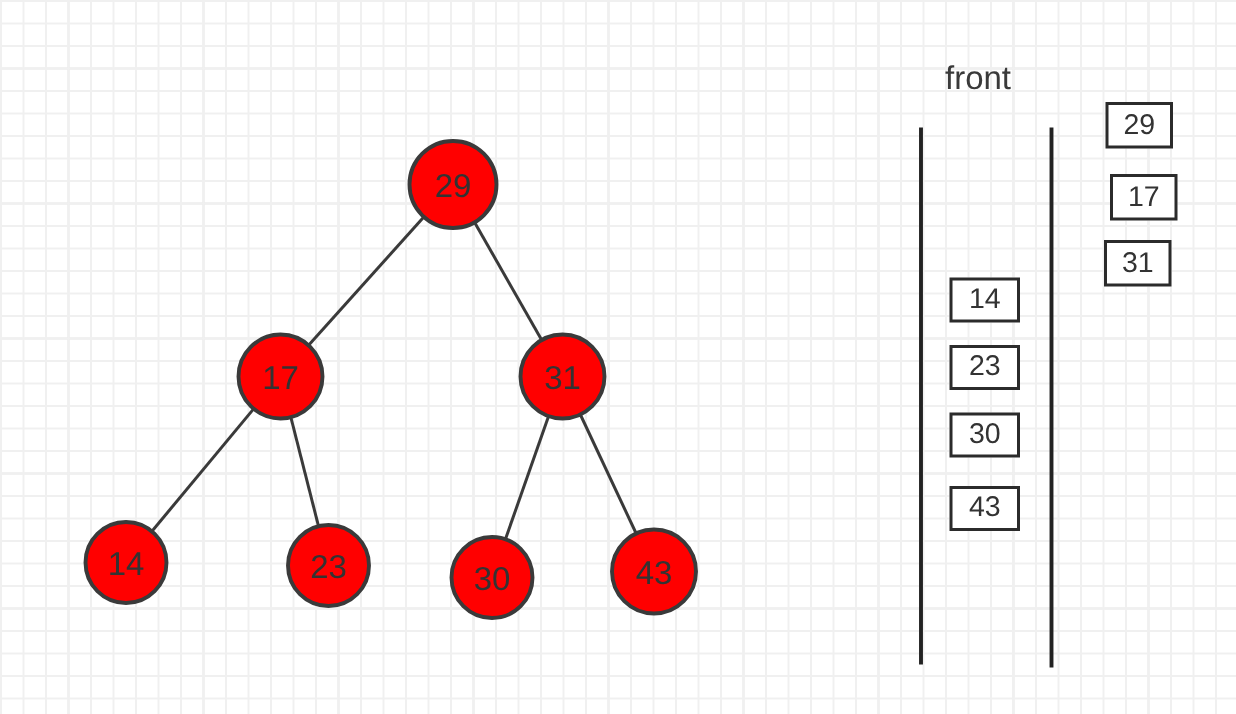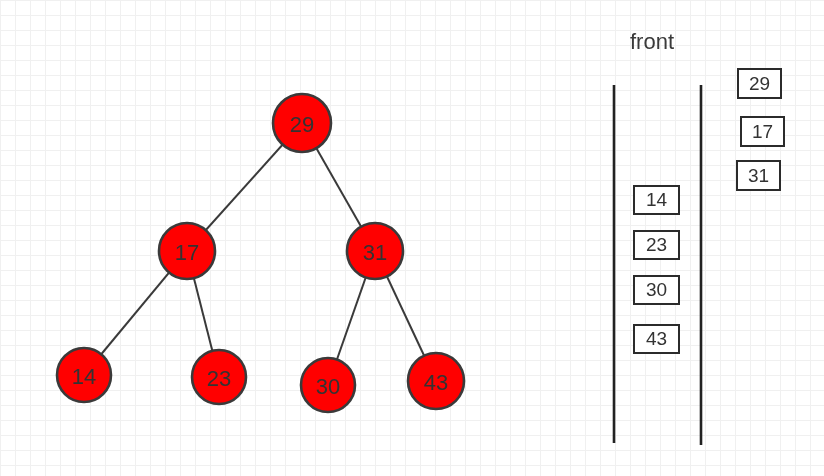--- a/index.html
+++ b/index.html
@@ -114,21 +114,21 @@
           <circle cx="436" cy="381" r="28" class="node-circle"></circle>
           <text x="436" y="382" class="node-label">43</text>
         </g>
       </g>
     <g id="rails-group">
         <line x1="614" y1="85" x2="614" y2="443" class="rail"></line>
         <line x1="701" y1="85" x2="701" y2="445" class="rail"></line>
       </g>
   </svg>
 
-  <div class="front-label" id="front-label" style="left: 630px; top: 31px;">front</div>
+  <div class="front-label" id="front-label" style="left: 630px; top: 41px;">front</div>
 
   <div id="queue-items">
       <div class="qbox" style="left: 633px; top: 185px; width: 47px; height: 30px;">
         <span>14</span>
       </div>
       <div class="qbox" style="left: 633px; top: 230px; width: 47px; height: 30px;">
         <span>23</span>
       </div>
       <div class="qbox" style="left: 633px; top: 275px; width: 47px; height: 30px;">
         <span>30</span>

